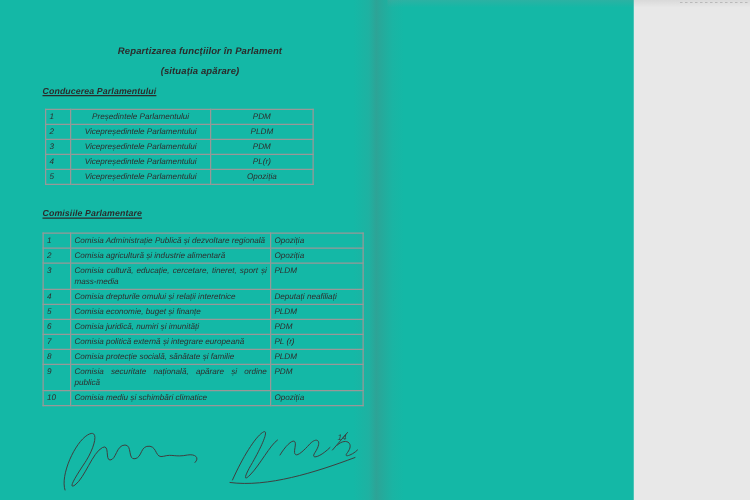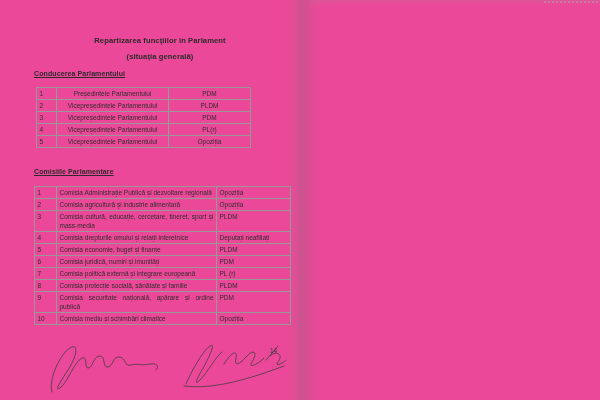--- a/index.html
+++ b/index.html
@@ -1,18 +1,18 @@
 <!DOCTYPE html>
 <html><head>
 <meta charset="utf-8">
 <style>
   html,body{margin:0;padding:0;}
   body{width:600px;height:400px;overflow:hidden;background:#e8e8e8;
        font-family:"Liberation Sans", sans-serif;color:#2b2b2b;}
-  .spread{position:relative;width:600px;height:400px;background:#ec4899;}
+  .spread{position:relative;width:507px;height:400px;background:#14b8a6;font-style:italic;}
   .gutter{position:absolute;left:283px;top:0;width:40px;height:400px;
     background:linear-gradient(90deg, rgba(120,120,120,0) 0%, rgba(120,120,120,0.10) 30%,
       rgba(110,110,110,0.28) 45%, rgba(110,110,110,0.20) 55%, rgba(120,120,120,0.06) 78%, rgba(120,120,120,0) 100%);}
   .top-shade{position:absolute;left:310px;top:0;width:290px;height:6px;
     background:linear-gradient(180deg, rgba(150,150,150,0.18), rgba(150,150,150,0));}
   .page{position:absolute;top:0;height:400px;}
   .page.left{left:0;width:292px;}
   .page.right{left:308px;width:292px;}
 
   .doc-title{position:absolute;left:40px;width:240px;text-align:center;
@@ -47,21 +47,21 @@
 <div class="spread">
   <div class="gutter"></div>
   <div class="top-shade"></div>
 
   <svg class="faint" viewBox="0 0 57 5">
     <path d="M1,2 L56,2"></path>
   </svg>
 
   <div class="page left">
     <div class="doc-title t1">Repartizarea funcțiilor în Parlament</div>
-    <div class="doc-title t2">(situația generală)</div>
+    <div class="doc-title t2">(situația apărare)</div>
 
     <div class="sec-head h1">Conducerea Parlamentului</div>
 
     <table class="tbl-lead">
       <colgroup>
           <col style="width:20px">
           <col style="width:112px">
           <col style="width:82px">
         </colgroup>
       <tbody id="t-lead">

